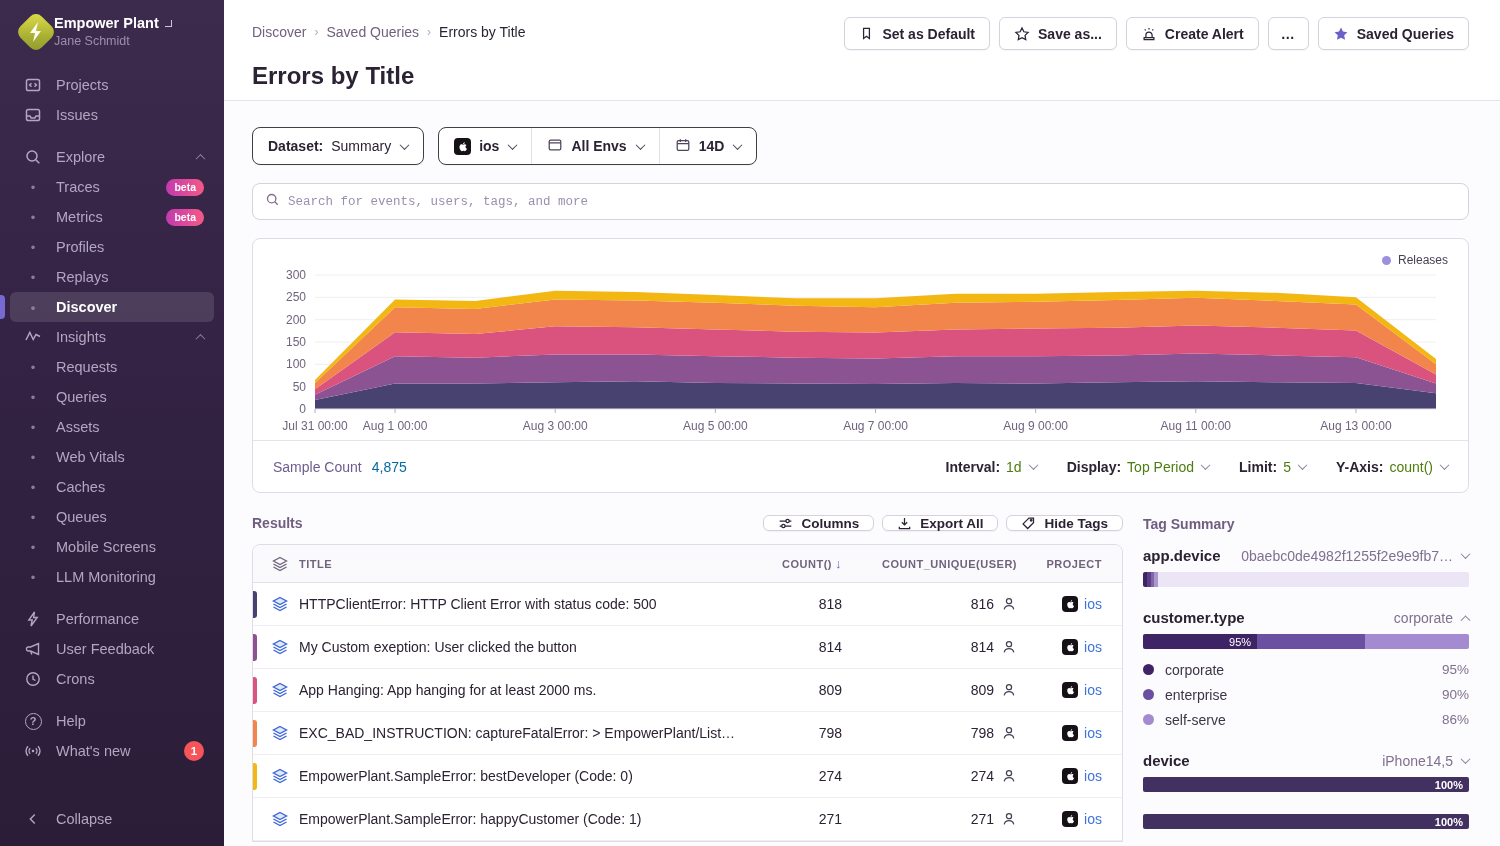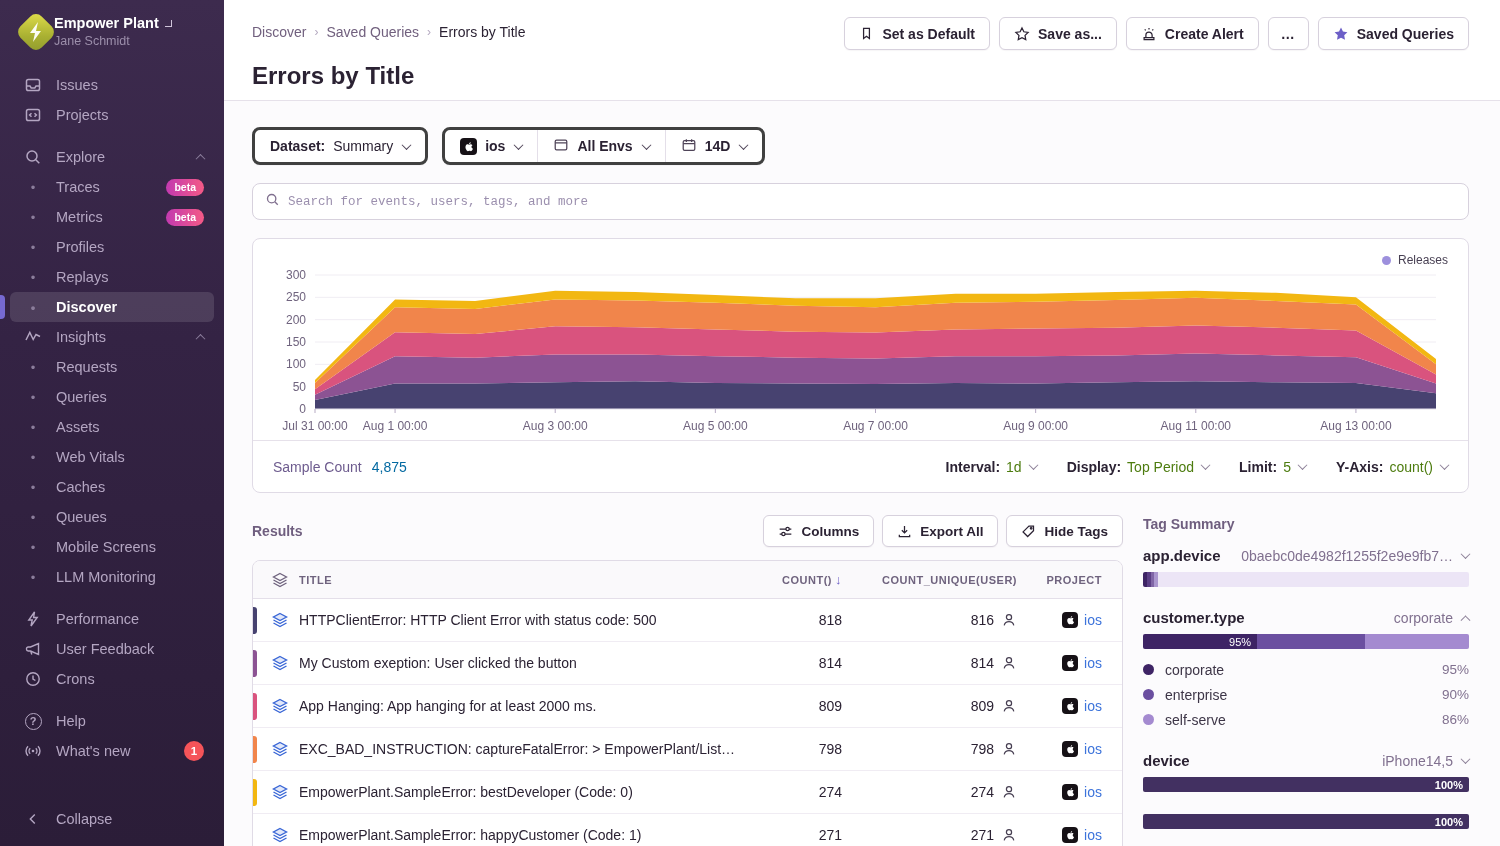--- a/index.html
+++ b/index.html
@@ -51,21 +51,21 @@
   .btn { display:flex; align-items:center; gap:8px; height:33px; padding:0 14px; background:#fff;
     border:1px solid #d7d1dd; border-radius:6px; font-size:14px; font-weight:600; color:#2b2233;
     cursor:pointer; box-shadow:0 1px 1px rgba(43,34,51,0.04); white-space:nowrap; }
   .btn svg { flex:0 0 auto; }
   .btn.more-btn { padding:0 12px; letter-spacing:1px; font-weight:700; }
 
   .content { padding:26px 31px 0 28px; background:#fcfbfd; min-height:745px; }
 
   
   .filter-row { display:flex; gap:14px; }
-  .pill { display:flex; align-items:center; background:#fff; border:3px solid #404040; border-radius:8px;
+  .pill { display:flex; align-items:center; background:#fff; border:1px solid #404040; border-radius:8px;
     height:38px; box-shadow:0 1px 1px rgba(43,34,51,0.03); }
   .pill-seg { display:flex; align-items:center; gap:8px; padding:0 15px; font-size:14px; font-weight:700;
     color:#2b2233; height:100%; cursor:pointer; }
   .pill-seg + .pill-seg { border-left:1px solid #e4dfe9; }
   .pill-seg .lbl-normal { font-weight:400; }
   .chev { width:7px; height:7px; border-right:1.7px solid #4f4458; border-bottom:1.7px solid #4f4458;
     transform:rotate(45deg) translate(-1px,-1px); margin-left:2px; }
   .chev.gray { border-color:#8d8098; }
   .chev.up { transform:rotate(-135deg) translate(-2px,-2px); }
   .apple-tile { width:17px; height:17px; background:#161116; border-radius:4px; display:flex;
@@ -92,21 +92,21 @@
   .fctl { display:flex; align-items:center; gap:6px; cursor:pointer; }
   .fctl .flabel { font-weight:700; color:#2b2233; }
   .fctl .fvalue { color:#4d7c0f; }
 
   
   .lower { display:flex; gap:20px; margin-top:22px; align-items:flex-start; }
   .left-col { width:871px; }
   .results-head { display:flex; align-items:center; }
   .results-title { font-size:14px; font-weight:700; color:#6f5e7f; }
   .results-btns { margin-left:auto; display:flex; gap:8px; }
-  .btn.sm { height:32px; font-size:13.5px; }
+  .btn.sm { height:16px; font-size:13.5px; }
   .table { margin-top:13px; background:#fff; border:1px solid #e0dbe6; border-radius:8px 8px 0 0; overflow:hidden; }
   .thead { background:#faf9fb; height:38px; display:flex; align-items:center; border-bottom:1px solid #e4dfe9;
     font-size:11px; font-weight:700; color:#6f637e; letter-spacing:0.5px; }
   .trow { height:43px; display:flex; align-items:center; position:relative; background:#fff;
     border-bottom:1px solid #f0ecf3; font-size:14px; }
   .strip { position:absolute; left:0; top:8px; width:4px; height:27px; border-radius:0 3px 3px 0; }
   .c-icon { width:46px; padding-left:19px; flex:0 0 46px; display:flex; align-items:center; }
   .c-title { flex:1; overflow:hidden; white-space:nowrap; text-overflow:ellipsis; padding-right:10px; }
   .c-count { width:90px; flex:0 0 90px; text-align:right; }
   .c-unique { width:175px; flex:0 0 175px; display:flex; align-items:center; justify-content:flex-end; gap:7px; }
@@ -155,33 +155,33 @@
         </div>
       <div class="user-name">Jane Schmidt</div>
     </div>
   </div>
 
   <div class="nav">
     <div class="nav-item">
       <span class="nico">
         <svg width="18" height="18" viewBox="0 0 18 18" fill="none" stroke="currentColor" stroke-width="1.5">
             <rect x="2.5" y="3.5" width="13" height="11" rx="1.8"></rect>
-            <path d="M2.5 10h3.5l1.2 2h3.6l1.2-2h3.5"></path>
-          </svg>
-        </span>
-      <span>Issues</span>
+            <path d="M7.5 7.2 5.6 9l1.9 1.8M10.5 7.2 12.4 9l-1.9 1.8"></path>
+          </svg>
+        </span>
+      <span>Projects</span>
     </div>
     <div class="nav-item">
       <span class="nico">
         <svg width="18" height="18" viewBox="0 0 18 18" fill="none" stroke="currentColor" stroke-width="1.5">
             <rect x="2.5" y="3.5" width="13" height="11" rx="1.8"></rect>
-            <path d="M7.5 7.2 5.6 9l1.9 1.8M10.5 7.2 12.4 9l-1.9 1.8"></path>
-          </svg>
-        </span>
-      <span>Projects</span>
+            <path d="M2.5 10h3.5l1.2 2h3.6l1.2-2h3.5"></path>
+          </svg>
+        </span>
+      <span>Issues</span>
     </div>
     <div class="nav-gap"></div>
     <div class="nav-item">
       <span class="nico">
         <svg width="18" height="18" viewBox="0 0 18 18" fill="none" stroke="currentColor" stroke-width="1.5">
             <circle cx="8" cy="8" r="5"></circle>
             <path d="M11.8 11.8 15.3 15.3"></path>
           </svg>
         </span>
       <span>Explore</span>

